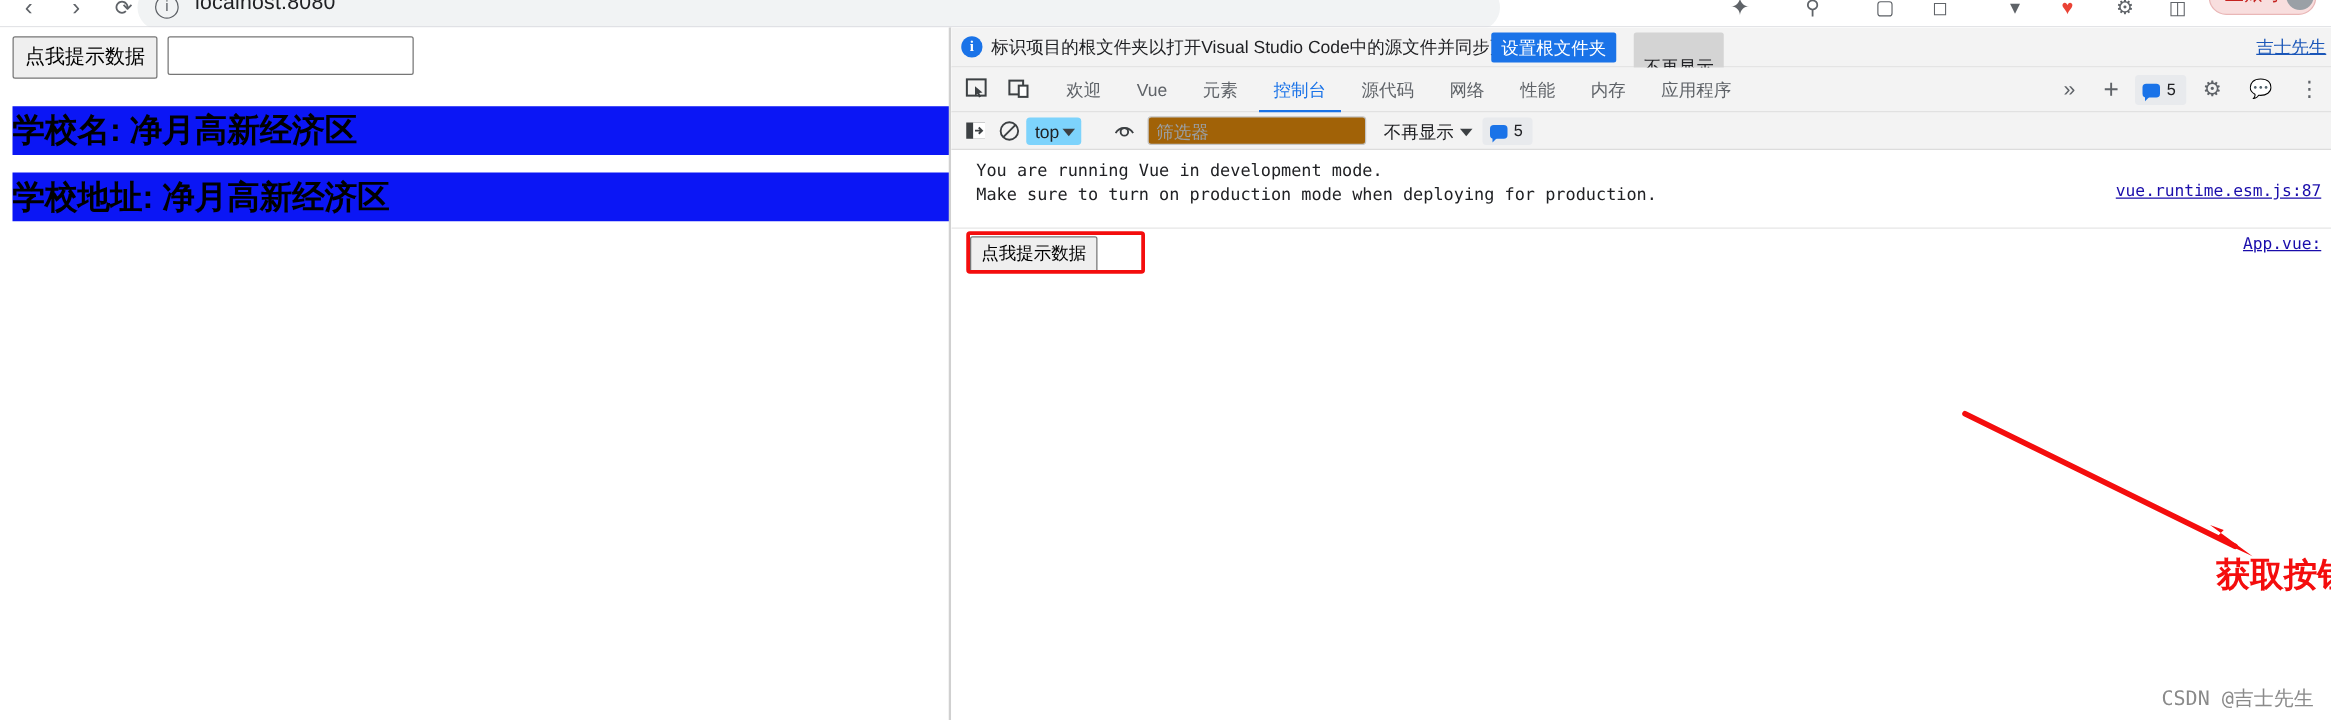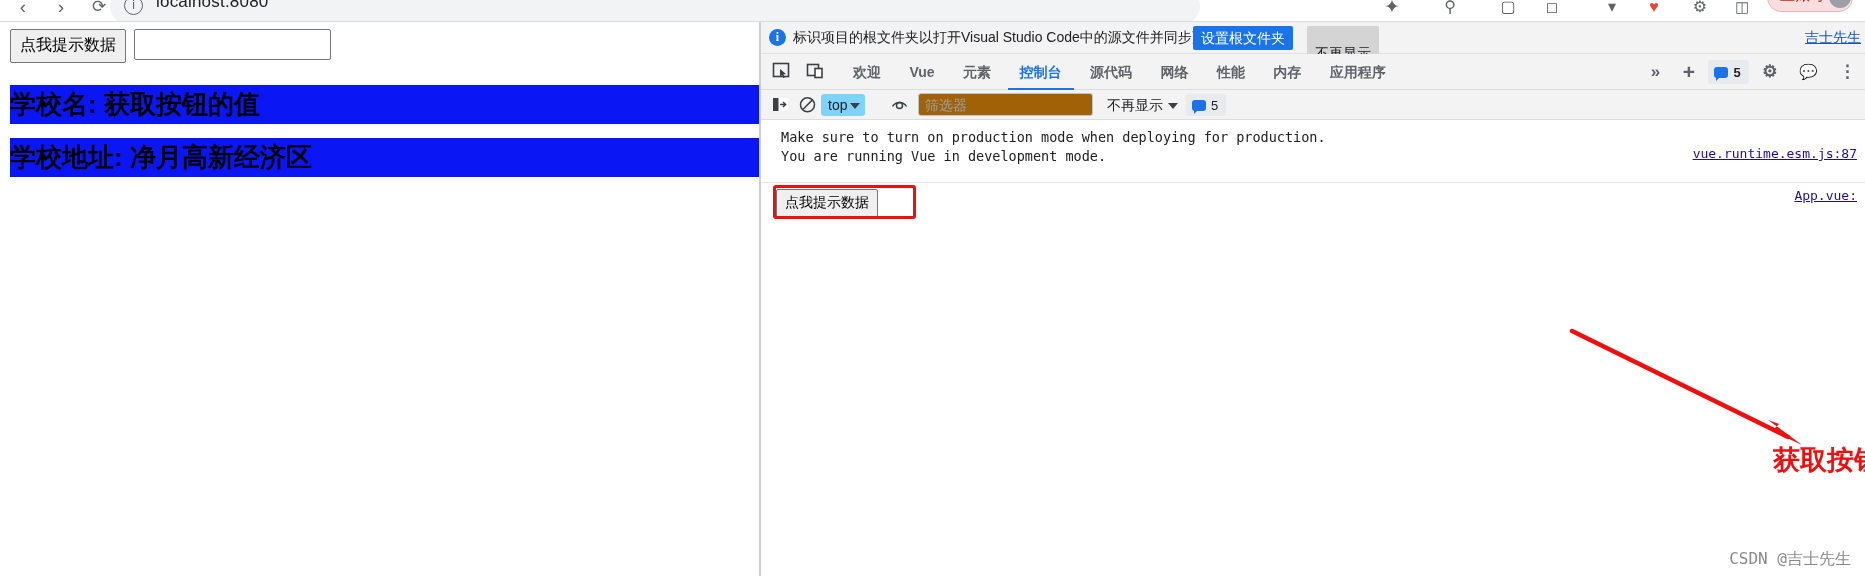--- a/index.html
+++ b/index.html
@@ -120,21 +120,21 @@
     border: none; border-radius: 2px; cursor: pointer; white-space: nowrap;
   }
   .info-link {
     position: absolute; right: 4px; top: 7px; font-size: 14px; color: #1a56b8;
     text-decoration: underline; white-space: nowrap; cursor: pointer;
   }
 
   
   .tab-strip {
     position: absolute; left: 0; top: 32px; width: 1104px; height: 36px;
-    background: #f3f3f3; border-bottom: 1px solid #dcdcdc; font-weight: bold;
+    background: #f3f3f3; border-bottom: 1px solid #dcdcdc;
   }
   .tool-ico-btn {
     position: absolute; top: 7px; width: 26px; height: 22px; cursor: pointer;
   }
   .tool-ico-btn svg { display: block; }
   .tabs-list { position: absolute; left: 80px; top: 0; height: 36px; }
   .tab {
     display: inline-block; height: 36px; line-height: 36px; padding: 0 12px;
     font-size: 14px; color: #5f6368; cursor: pointer; white-space: nowrap;
   }
@@ -267,21 +267,21 @@
       <div class="profile-avatar"></div>
     </div>
     <div class="chrome-divider"></div>
   </div>
 
   <div class="page-pane">
     <div class="page-controls">
       <button class="demo-button">点我提示数据</button>
       <input class="demo-input" type="text" placeholder="" style="">
     </div>
-    <div class="banner banner-1">学校名: 获取按钮的值</div>
+    <div class="banner banner-1">学校名: 净月高新经济区</div>
     <div class="banner banner-2">学校地址: 净月高新经济区</div>
   </div>
 
   <div class="splitter"></div>
 
   <div class="devtools">
 
     <div class="info-bar">
       <div class="info-ico">i</div>
       <div class="info-text">标识项目的根文件夹以打开Visual Studio Code中的源文件并同步更改。</div>
@@ -357,22 +357,22 @@
         <span>不再显示</span>
         <span class="caret"></span>
       </div>
       <div class="level-badge">
         <span class="issues-dot"></span><span class="issues-count">5</span>
       </div>
     </div>
 
     <div class="console-body">
       <div class="log-group">
+        <div class="log-line">You are running Vue in development mode.</div>
         <div class="log-line">Make sure to turn on production mode when deploying for production.</div>
-        <div class="log-line">You are running Vue in development mode.</div>
       </div>
       <div class="src-link src-1">vue.runtime.esm.js:87</div>
       <div class="log-divider"></div>
       <div class="echo-row">
         <div class="echo-button">点我提示数据</div>
         <div class="echo-highlight"></div>
       </div>
       <div class="src-link src-2">App.vue:</div>
 
       <svg class="annot-arrow" width="260" height="135" viewBox="0 0 260 135">

